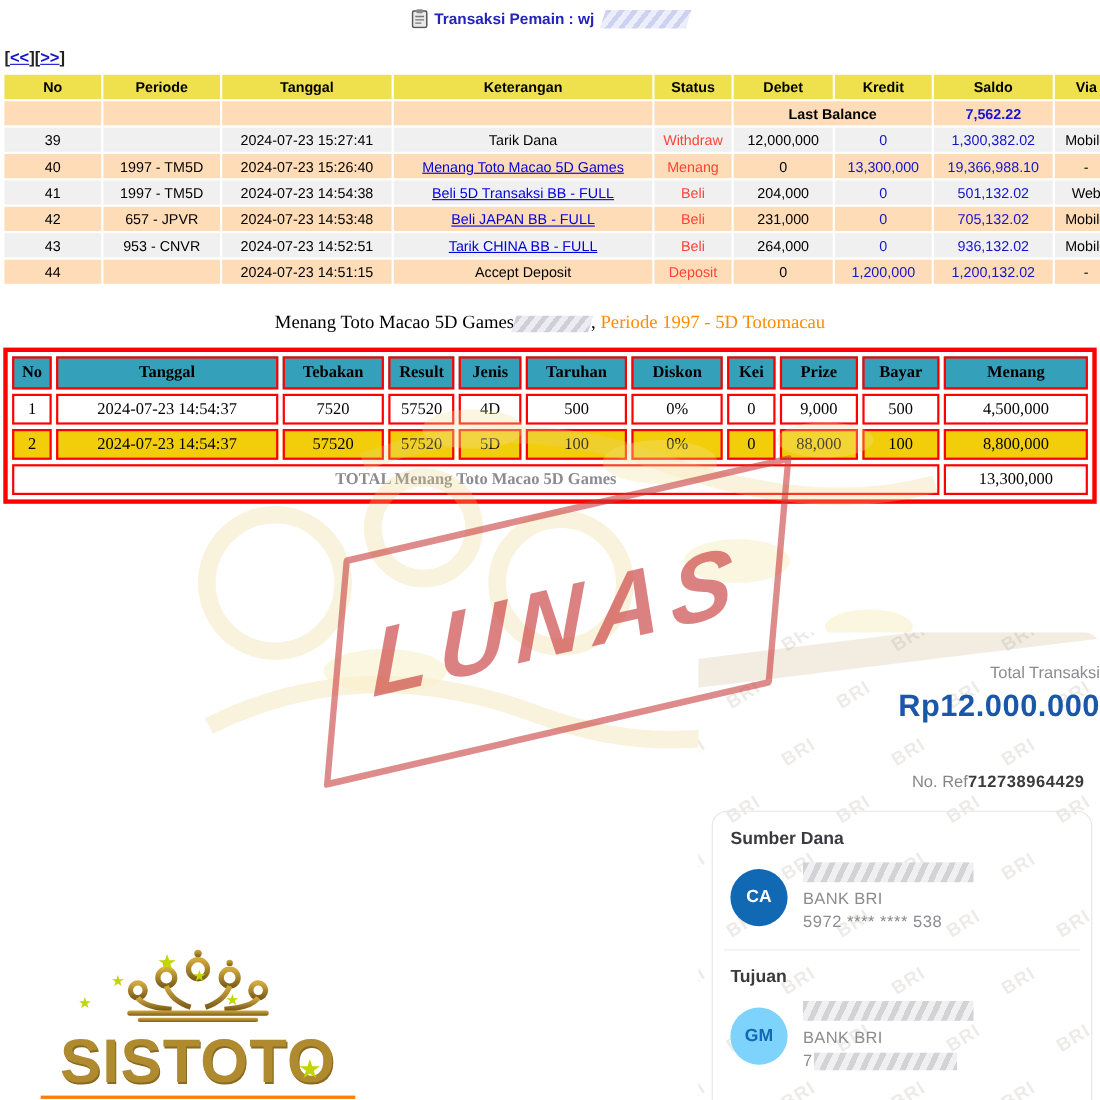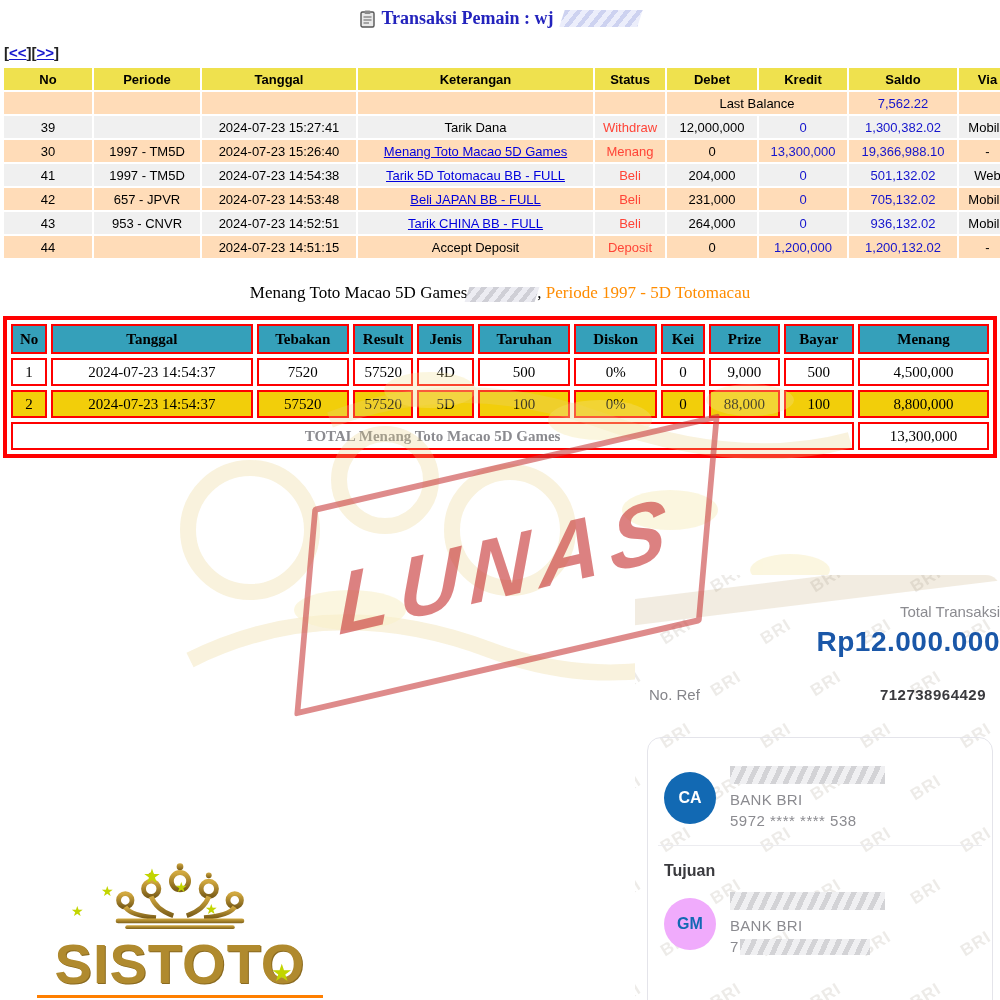--- a/index.html
+++ b/index.html
@@ -2,37 +2,37 @@
 <html><head>
 <meta charset="utf-8">
 <style>
   * { margin:0; padding:0; box-sizing:border-box; }
   html,body { width:1000px; height:1000px; }
   body { position:relative; overflow:hidden; background:#fff; font-family:"Liberation Sans",sans-serif; color:#000; }
 
   
   .title-bar { position:absolute; top:8px; left:0; width:100%; text-align:center; z-index:6; }
   .title-inner { display:inline-flex; align-items:center; gap:6px; }
-  .title-text { font-family:Liberation Serif, serif; font-weight:bold; font-size:18px; color:#2323bd;text-align:center; }
+  .title-text { font-family:Liberation Sans, sans-serif; font-weight:bold; font-size:14px; color:#2323bd;text-align:center; }
   .redact { display:inline-block; background:repeating-linear-gradient(115deg,#cdd2f0 0 5px,#eceefb 5px 11px); transform:skewX(-18deg); }
   .title-redact { width:78px; height:17px; margin-left:2px; }
 
   
   .pager { position:absolute; top:44px; left:4px; font-size:15px; font-weight:bold; z-index:6; }
   .pager a { color:#1515cc; text-decoration:underline; cursor:pointer; }
   .pager .br { color:#222; text-decoration:underline; }
 
   
   .t1 { position:absolute; top:66px; left:2px; width:996px; border-collapse:separate; border-spacing:2px; table-layout:fixed; font-size:13px; }
   .t1 th { background:#efe14e; font-weight:bold; height:22px; text-align:center; padding:1px 2px; }
   .t1 td { height:22px; text-align:center; padding:1px 2px; overflow:hidden; white-space:nowrap; }
   .row-gray  td { background:#f0f0f0; }
   .row-peach td { background:#ffdcb8; }
   .t1 .blue { color:#1414cc; }
-  .t1 .bold { font-weight:normal; }
+  .t1 .bold { font-weight:bold; }
   .t1 a.klink { color:#0000dd; text-decoration:underline; cursor:pointer; }
   .t1 .status { color:#ff4437; }
 
   
   .subtitle { position:absolute; top:283px; left:0; width:100%; text-align:center; font-family:"Liberation Serif",serif; font-size:17px; z-index:6; }
   .subtitle .orange { color:#ff8c00; }
   .sub-redact { width:70px; height:15px; vertical-align:middle; background:repeating-linear-gradient(115deg,#cfcfd6 0 5px,#ececf2 5px 11px); }
 
   
   .t2 { position:absolute; top:316px; left:3px; width:994px; border:4px solid #f00; border-collapse:separate; border-spacing:4px; table-layout:fixed; font-family:"Liberation Serif",serif; font-size:15px; background:#fff; z-index:2; }
@@ -49,30 +49,30 @@
   .receipt-header { position:absolute; top:0; left:0; right:0; height:97px; background:#1278be; border-radius:10px 10px 0 0; color:#fff; text-align:center; }
   .receipt-title { font-size:22px; font-weight:bold; margin-top:15px; letter-spacing:.3px; }
   .receipt-date { font-size:15px; font-weight:600; margin-top:5px; color:#f2f8ff; }
   .receipt-body { position:absolute; top:94px; left:0; right:0; bottom:0; background:#fff; border-radius:14px 14px 0 0; overflow:hidden; }
   .wm-layer { position:absolute; inset:0; z-index:0; pointer-events:none; }
   .wm-layer .wm { position:absolute; transform:rotate(-32deg); font-weight:bold; font-size:17px; letter-spacing:1px; color:rgba(130,112,90,.14); }
   .beige-streak { position:absolute; left:-30px; top:2px; width:420px; height:26px; background:rgba(232,221,200,.55); transform:rotate(-7deg); }
   .receipt-content { position:relative; z-index:1; }
   .total-label { margin-top:28px; text-align:right; color:#8b8b90; font-size:15px; }
   .total-value { margin-top:6px; text-align:right; color:#1a57a8; font-size:28px; font-weight:bold; letter-spacing:.5px; }
-  .ref-row { display:flex; justify-content:space-between; align-items:center; margin:28px 14px 0 14px; font-size:15px; }
+  .ref-row { display:flex; justify-content:flex-end; align-items:center; margin:44px 14px 0 14px; font-size:15px; }
   .ref-label { color:#85858a; }
   .ref-value { color:#3a3a3e; font-weight:bold; letter-spacing:.5px; }
   .bank-card { position:absolute; left:12px; right:7px; top:162px; height:400px; border:1px solid #e4e4ea; border-radius:14px; background:transparent; z-index:1; }
   .sec { padding:16px 16px 0 16px; }
   .sec-label { font-size:16px; font-weight:bold; color:#3a3a3e; }
   .acct-row { display:flex; align-items:center; margin-top:12px; }
   .avatar { width:52px; height:52px; border-radius:50%; display:flex; align-items:center; justify-content:center; font-weight:bold; font-size:16px; flex:none; }
   .avatar-ca { background:#1269b3; color:#fff; }
-  .avatar-gm { background:#f0abfc; color:#1269b3; }
+  .avatar-gm { background:#7dd3fc; color:#1269b3; }
   .acct-lines { margin-left:14px; flex:1; }
   .name-redact { width:155px; height:18px; background:repeating-linear-gradient(115deg,#d3d3d6 0 5px,#f0f0f2 5px 11px); }
   .bank-name { margin-top:7px; font-size:15px; color:#8b8b90; letter-spacing:.3px; }
   .acct-num { margin-top:4px; font-size:15px; color:#8b8b90; letter-spacing:.5px; display:flex; align-items:center; gap:1px; }
   .num-redact { width:130px; height:16px; background:repeating-linear-gradient(115deg,#d3d3d6 0 5px,#f0f0f2 5px 11px); }
   .card-divider { margin:16px 10px 0 10px; border-top:1px solid #ececf0; }
 
   
   .stamp { position:absolute; left:298px; top:465px; width:418px; height:200px; z-index:40; transform:rotate(-13deg) skewX(-18deg); border:6px solid rgba(200,62,62,.6); border-radius:3px; display:flex; align-items:center; justify-content:center; pointer-events:none; }
   .stamp-text { font-style:italic; font-weight:900; font-size:86px; letter-spacing:10px; color:rgba(198,52,52,.62); transform:skewX(5deg); }
@@ -147,35 +147,35 @@
     <td></td>
     <td>2024-07-23 15:27:41</td>
     <td>Tarik Dana</td>
     <td class="status">Withdraw</td>
     <td>12,000,000</td>
     <td class="blue">0</td>
     <td class="blue">1,300,382.02</td>
     <td>Mobile</td>
   </tr>
   <tr class="row-peach">
-    <td>30</td>
+    <td>40</td>
     <td>1997 - TM5D</td>
     <td>2024-07-23 15:26:40</td>
     <td><a class="klink">Menang Toto Macao 5D Games</a></td>
     <td class="status">Menang</td>
     <td>0</td>
     <td class="blue">13,300,000</td>
     <td class="blue">19,366,988.10</td>
     <td>-</td>
   </tr>
   <tr class="row-gray">
     <td>41</td>
     <td>1997 - TM5D</td>
     <td>2024-07-23 14:54:38</td>
-    <td><a class="klink">Tarik 5D Totomacau BB - FULL</a></td>
+    <td><a class="klink">Beli 5D Transaksi BB - FULL</a></td>
     <td class="status">Beli</td>
     <td>204,000</td>
     <td class="blue">0</td>
     <td class="blue">501,132.02</td>
     <td>Web</td>
   </tr>
   <tr class="row-peach">
     <td>42</td>
     <td>657 - JPVR</td>
     <td>2024-07-23 14:53:48</td>
@@ -338,20 +338,21 @@
     <div class="receipt-content">
       <div class="total-label">Total Transaksi</div>
       <div class="total-value">Rp12.000.000</div>
       <div class="ref-row">
         <span class="ref-label">No. Ref</span>
         <span class="ref-value">712738964429</span>
       </div>
     </div>
     <div class="bank-card">
       <div class="sec">
+        <div class="sec-label">Sumber Dana</div>
         <div class="acct-row">
           <div class="avatar avatar-ca">CA</div>
           <div class="acct-lines">
             <div class="name-redact"></div>
             <div class="bank-name">BANK BRI</div>
             <div class="acct-num">5972 **** **** 538</div>
           </div>
         </div>
       </div>
       <div class="card-divider"></div>

